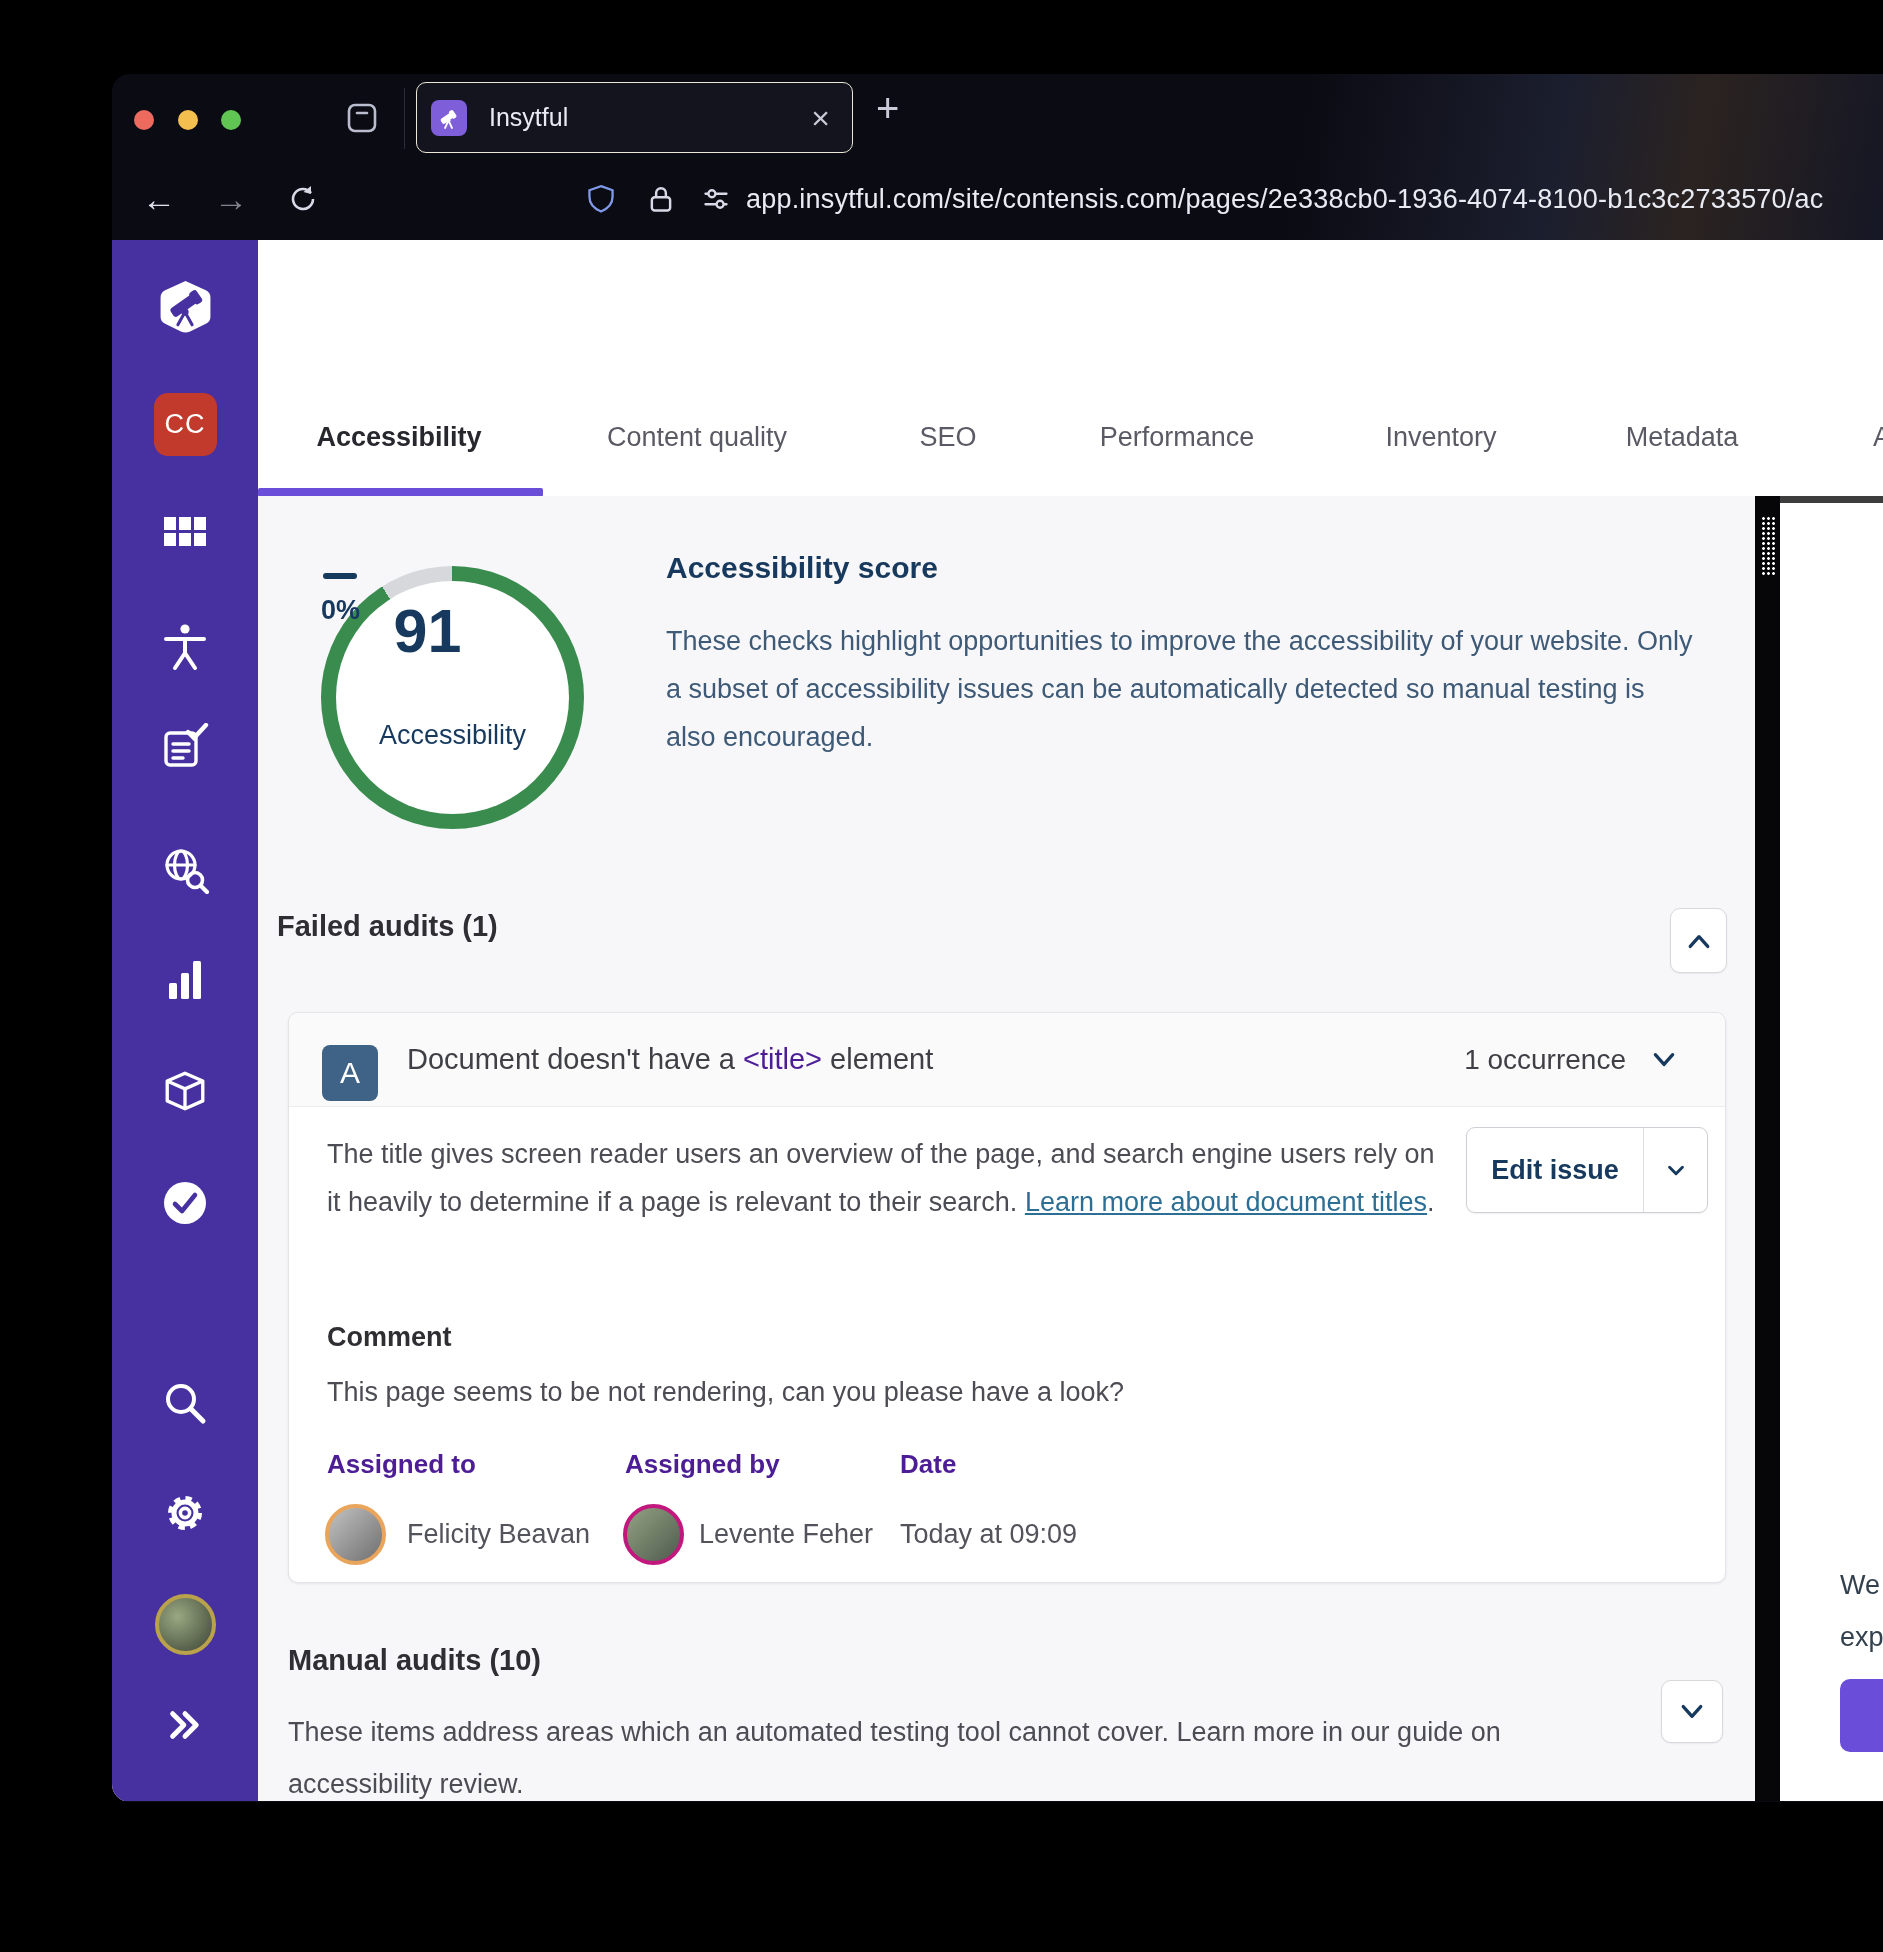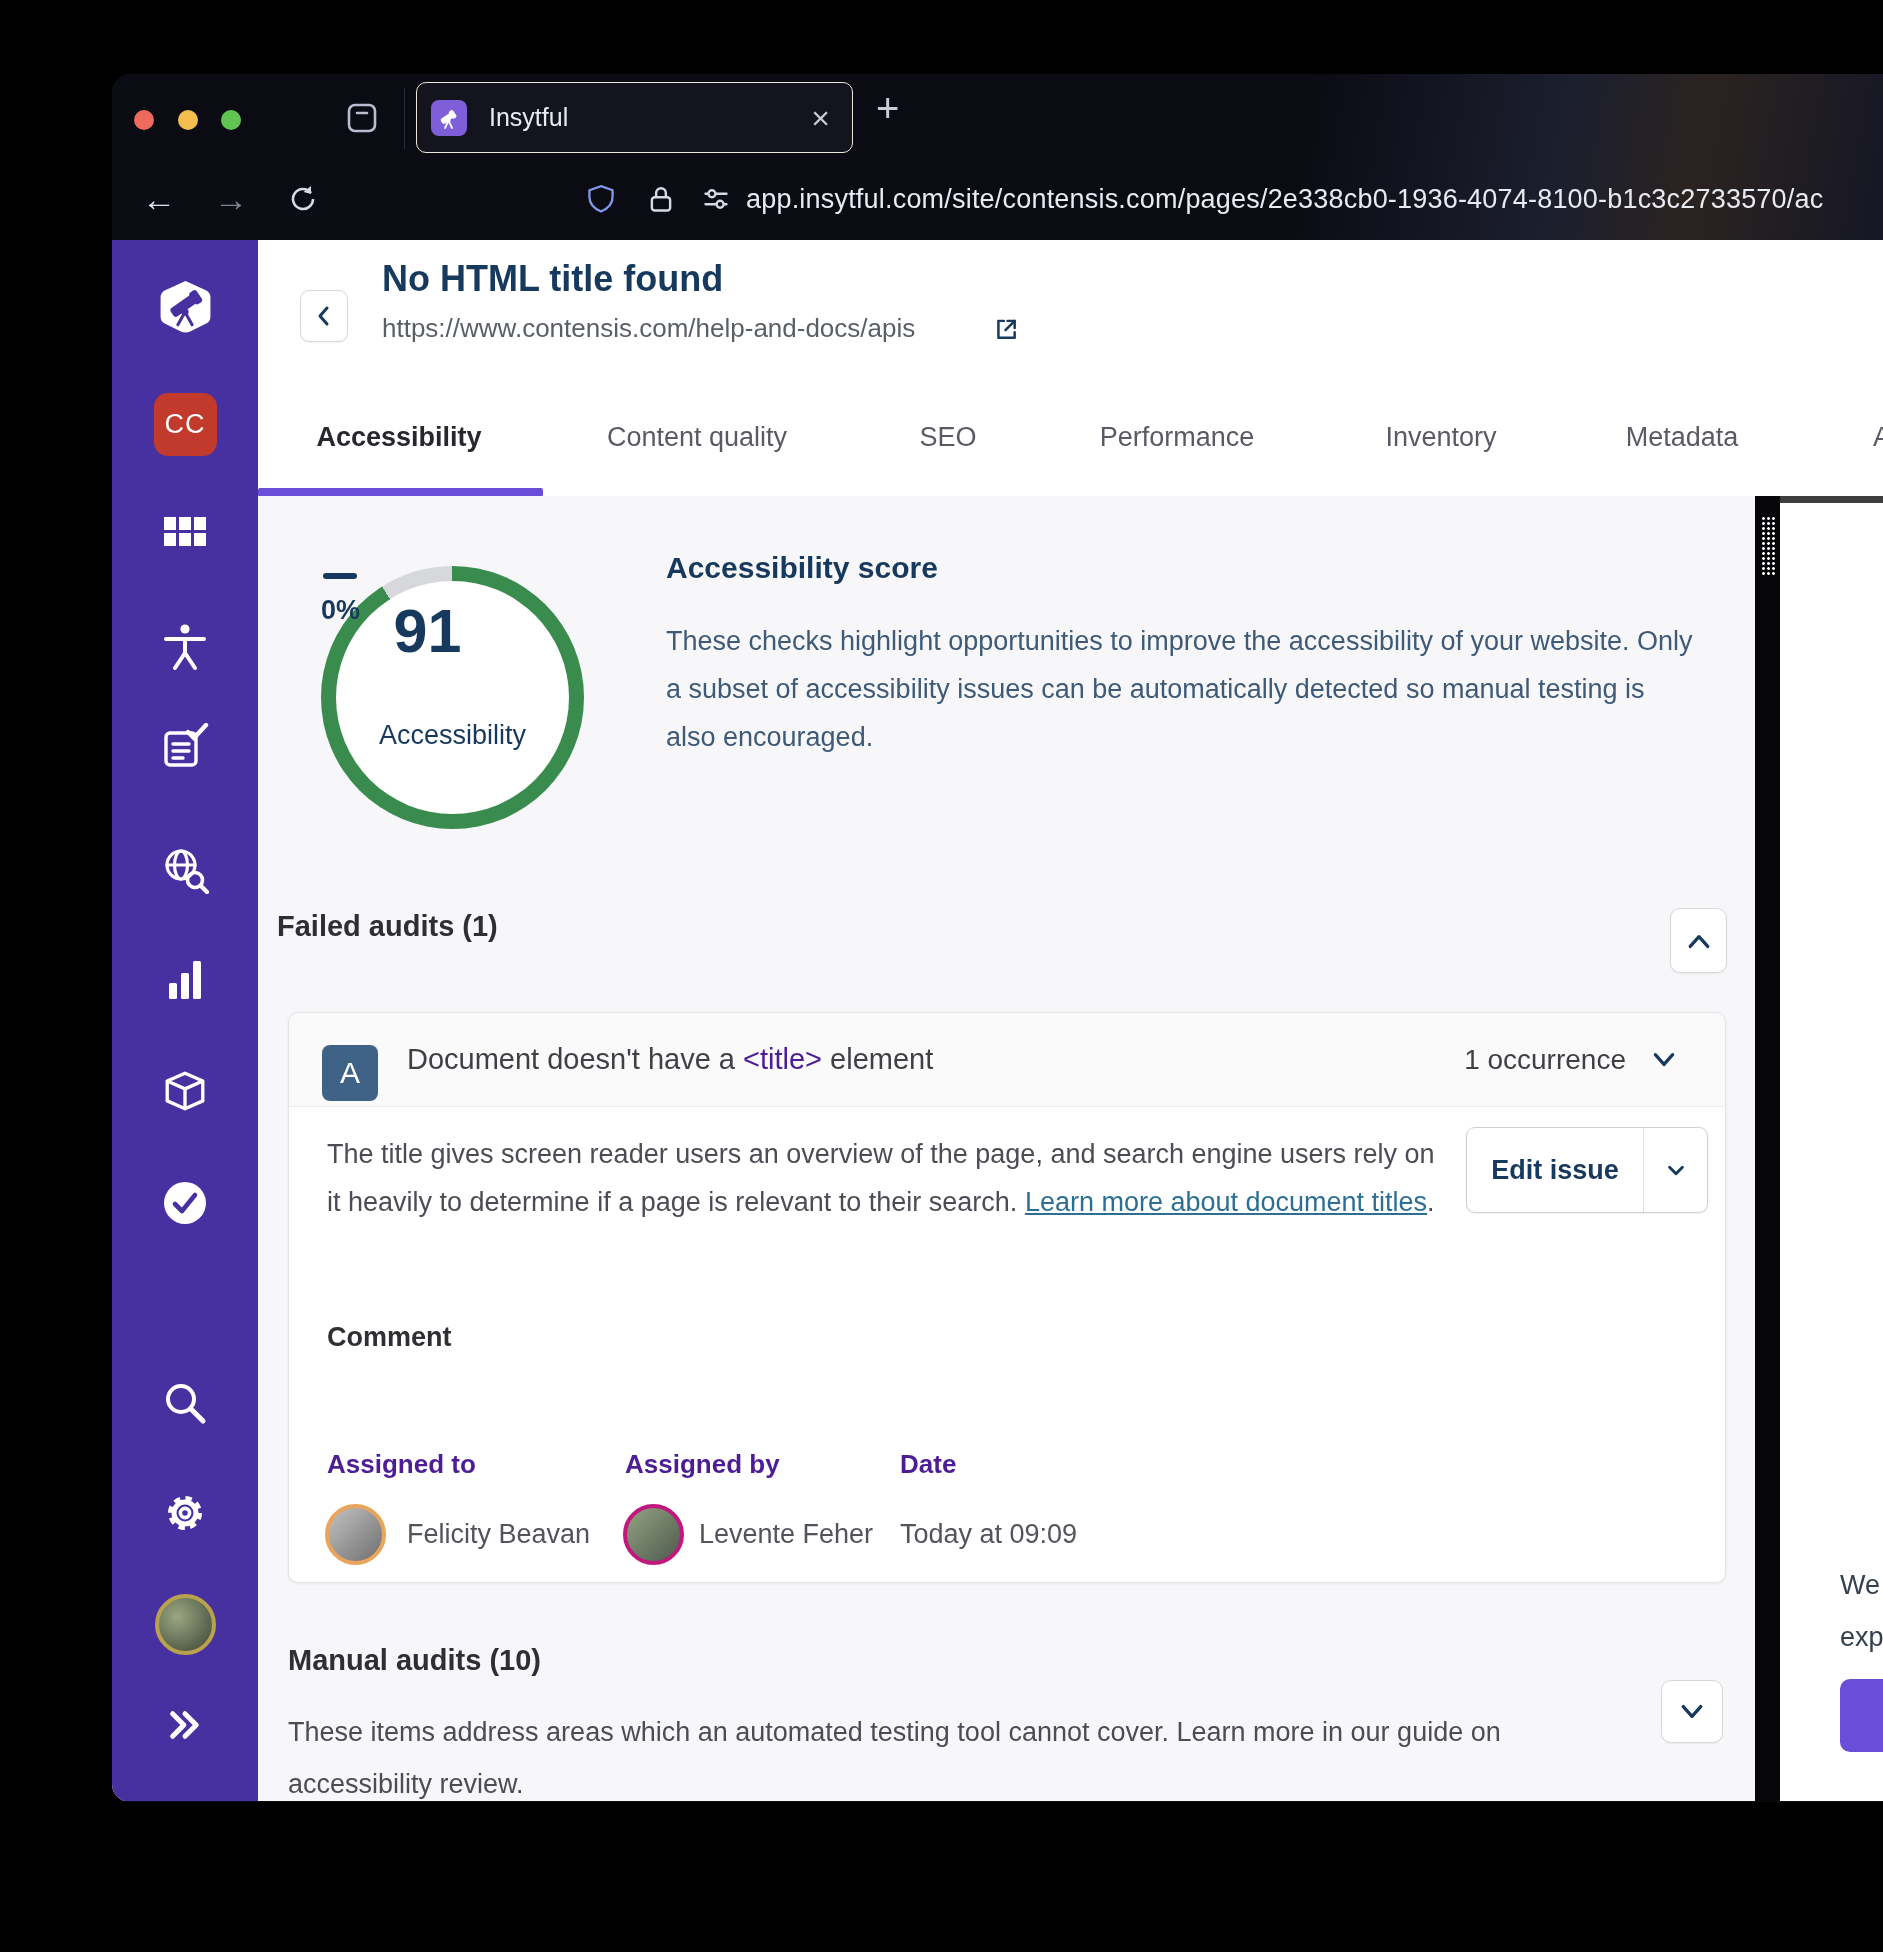--- a/index.html
+++ b/index.html
@@ -297,36 +297,20 @@
         <div class="side-ic" style="top:1467px;">
           <svg width="40" height="36" viewBox="0 0 34 32" fill="none" stroke="#fff" stroke-width="4.4" stroke-linecap="round" stroke-linejoin="round">
             <path d="M6 6 L16 16 L6 26"></path>
               <path d="M17 6 L27 16 L17 26"></path>
           </svg>
         </div>
       </div>
 
       <div class="main">
 
-        <div class="page-header">
-          <div class="back-btn">
-            <svg width="22" height="26" viewBox="0 0 22 26" fill="none" stroke="#16395d" stroke-width="3" stroke-linecap="round" stroke-linejoin="round">
-              <path d="M14 5 L7 13 L14 21"></path>
-            </svg>
-          </div>
-          <div class="page-title">No HTML title found</div>
-          <div class="page-url">https://www.contensis.com/help-and-docs/apis</div>
-          <div class="ext-ic">
-            <svg width="26" height="26" viewBox="0 0 24 24" fill="none" stroke="#16395d" stroke-width="2.3" stroke-linecap="round" stroke-linejoin="round">
-              <path d="M10 4.5 H5 V20 H20 V15"></path>
-              <path d="M13.5 4.5 H20 V11"></path>
-              <line x1="20" y1="4.5" x2="11.5" y2="13"></line>
-            </svg>
-          </div>
-        </div>
 
         <div class="tabbar">
           <div class="apptab active" style="left:141px;">Accessibility</div>
           <div class="apptab" style="left:439px;">Content quality</div>
           <div class="apptab" style="left:690px;">SEO</div>
           <div class="apptab" style="left:919px;">Performance</div>
           <div class="apptab" style="left:1183px;">Inventory</div>
           <div class="apptab" style="left:1424px;">Metadata</div>
           <div class="apptab" style="left:1624px;">A</div>
           <div class="tab-underline"></div>
@@ -367,20 +351,21 @@
             <div class="split-btn">
               <div class="split-main">Edit issue</div>
               <div class="split-caret">
                 <svg width="22" height="22" viewBox="0 0 24 24" fill="none" stroke="#16395d" stroke-width="3.2" stroke-linecap="round" stroke-linejoin="round">
                   <path d="M5 9 L12 16 L19 9"></path>
                 </svg>
               </div>
             </div>
 
             <div class="cmt-label">Comment</div>
+            <div class="cmt-text">This page seems to be not rendering, can you please have a look?</div>
 
             <div class="asg-label" style="left:38px;">Assigned to</div>
             <div class="asg-label" style="left:336px;">Assigned by</div>
             <div class="asg-label" style="left:611px;">Date</div>
 
             <div class="avatar" style="left:36px;border-color:#eaa55c;background:linear-gradient(135deg,#c2c2c2,#6f6f6f);"></div>
             <div class="asg-name" style="left:118px;">Felicity Beavan</div>
             <div class="avatar" style="left:334px;border-color:#c2187e;background:linear-gradient(135deg,#93a382,#4e5a4e);"></div>
             <div class="asg-name" style="left:410px;">Levente Feher</div>
             <div class="asg-name" style="left:611px;">Today at 09:09</div>

